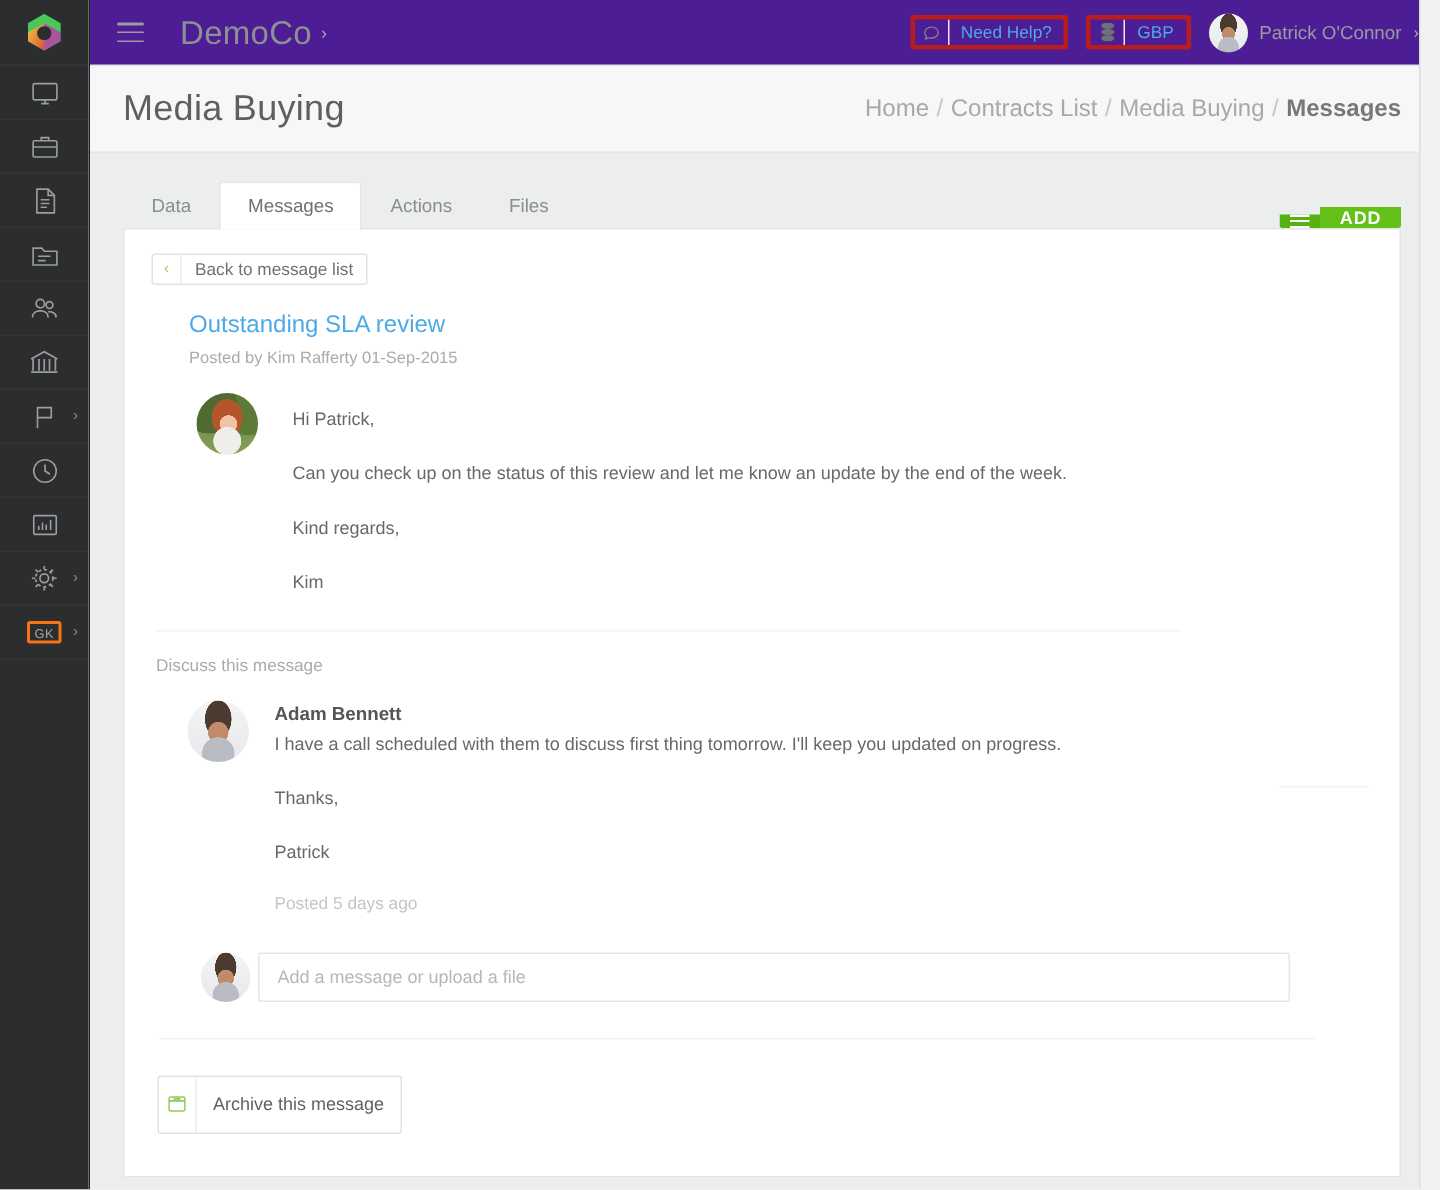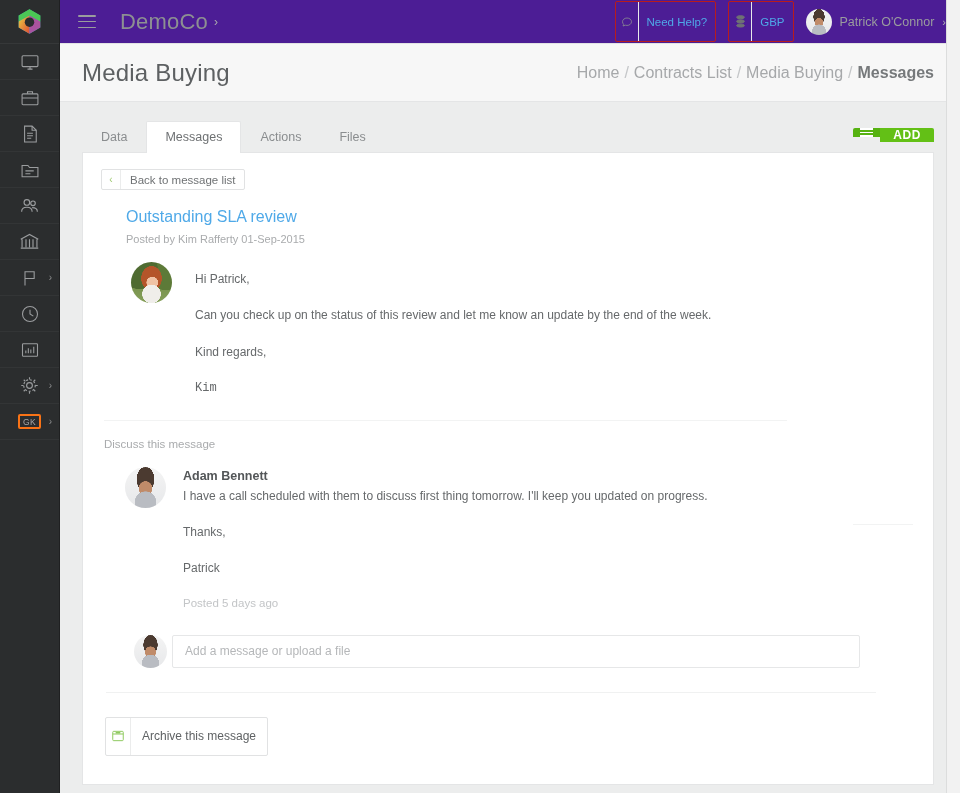--- a/index.html
+++ b/index.html
@@ -62,22 +62,22 @@
             justify-content: space-between; cursor: pointer; }
   .burger span { display: block; height: 1.5px; background: #9a9c9e; border-radius: 1px; }
   .brand {
     margin-left: 24px; font-size: 22px; color: #8d9092; font-weight: 300;
     letter-spacing: .2px; display: flex; align-items: center; gap: 6px;
     cursor: pointer;
   }
   .brand .chev { font-size: 12px; color: #a9abad; }
   .topright { margin-left: auto; display: flex; align-items: center; gap: 12px; }
   .pill {
-    display: flex; align-items: stretch; height: 41px;
-    border: 1px solid #b91c1c; border-radius: 2px; overflow: hidden;
+    display: flex; align-items: stretch; height: 23px;
+    border: 3px solid #b91c1c; border-radius: 2px; overflow: hidden;
   }
   .pill .ic {
     width: 23px; display: flex; align-items: center; justify-content: center;
     border-right: 1px solid #e8e9ea;
   }
   .pill .tx {
     display: flex; align-items: center; padding: 0 8px;
     font-size: 11.5px; color: #4fa9e8; white-space: nowrap;
   }
   .userbox { display: flex; align-items: center; gap: 8px; cursor: pointer; }
@@ -128,21 +128,21 @@
     font-size: 12.5px; color: #8a8d8f; padding: 8px 18px 8px 18px;
     line-height: 15px; cursor: pointer; border: 1px solid transparent;
     border-bottom: none; border-radius: 2px 2px 0 0; background: transparent;
   }
   .tab.active {
     background: #ffffff; color: #6e7173;
     border-color: #e4e5e6; border-bottom-color: #ffffff;
     position: relative; z-index: 3;
   }
   .addbtn {
-    margin-left: auto; display: flex; align-items: flex-start; height: 24px;
+    margin-left: auto; display: flex; align-items: flex-end; height: 24px;
     border-radius: 2px; overflow: hidden; cursor: pointer; margin-bottom: 1px;
   }
   .addbtn .ham {
     background: #56b211; width: 27px; display: flex; align-items: center; justify-content: center;
   }
   .addbtn .ham i { display: block; width: 13px; height: 9px;
     background: linear-gradient(#fff 0 1.6px, transparent 1.6px 3.7px,
                 #fff 3.7px 5.3px, transparent 5.3px 7.4px, #fff 7.4px 9px); }
   .addbtn .lbl {
     background: #63c016; color: #fff; font-size: 12px; font-weight: bold;
@@ -165,21 +165,21 @@
   .backbtn .tx { display: flex; align-items: center; padding: 0 9px;
                  font-size: 11.5px; color: #6f7274; }
 
   .msg-title { margin: 18px 0 0 25px; font-size: 16px; color: #4fa9e8; font-weight: 400;
                cursor: pointer; }
   .msg-meta { margin: 7px 0 0 25px; font-size: 11px; color: #a9abad; }
 
   .msg-body { display: flex; margin: 17px 0 0 30px; gap: 23px; }
   .msg-text { font-size: 12px; color: #66696b; line-height: 1.45; padding-top: 9px; }
   .msg-text p { margin-bottom: 19px; }
-  .msg-text p:last-child { margin-bottom: 0; font-family: Liberation Mono, monospace; }
+  .msg-text p:last-child { margin-bottom: 0; }
 
   .divider { height: 1px; background: #f2f3f3; margin: 22px 0 0 3px; width: 683px; }
   .divider2 { height: 1px; background: #f2f3f3; position: absolute; right: 20px;
               top: 371px; width: 60px; }
 
   .discuss-label { font-size: 11.5px; color: #a9abad; margin: 17px 0 0 3px; }
 
   .reply { display: flex; margin: 17px 0 0 24px; gap: 17px; }
   .reply-main { padding-top: 2px; }
   .reply-name { font-size: 12.5px; color: #535658; font-weight: bold; margin-bottom: 5px; }

